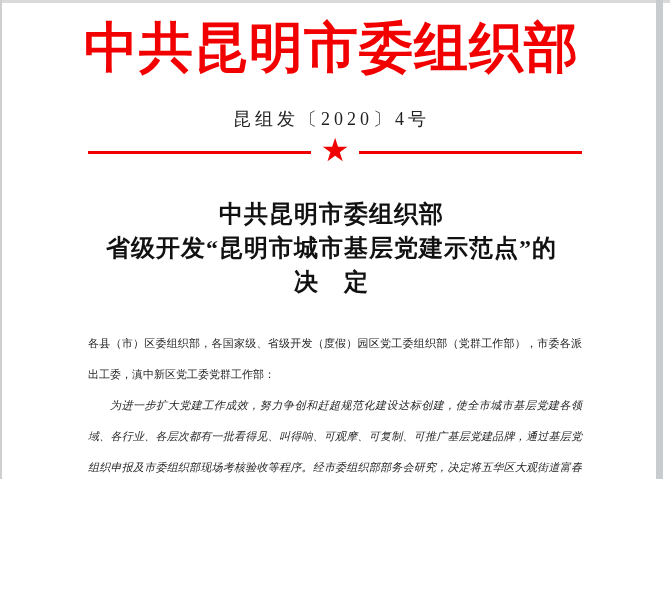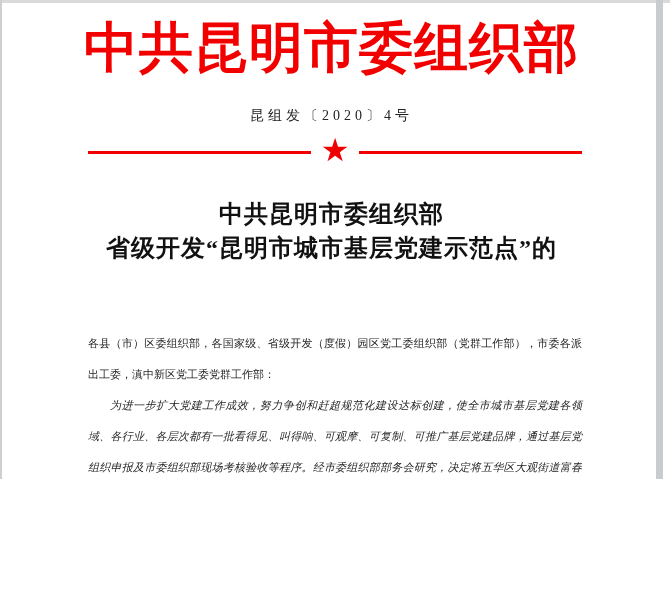--- a/index.html
+++ b/index.html
@@ -39,21 +39,21 @@
     font-size: 54px;
     font-weight: bold;
     letter-spacing: 1px;
     line-height: 72px;
     white-space: nowrap;
   }
   .doc-number {
     position: absolute;
     top: 107px; left: 0; width: 663px;
     text-align: center;
-    font-size: 14px;
+    font-size: 18px;
     letter-spacing: 4px;
     color: #222222;
   }
   .rule-row {
     position: absolute;
     top: 138px; left: 88px; width: 494px; height: 28px;
     display: flex;
     align-items: center;
   }
   .rule-line {
@@ -105,20 +105,21 @@
 
   <div class="rule-row">
     <div class="rule-line"></div>
     <div class="rule-star">★</div>
     <div class="rule-line"></div>
   </div>
 
   <div class="doc-title">
     <div>中共昆明市委组织部</div>
     <div>省级开发“昆明市城市基层党建示范点”的</div>
+    <div>决　定</div>
   </div>
 
   <div class="body-text">
     <p>各县（市）区委组织部，各国家级、省级开发（度假）园区党工委组织部（党群工作部），市委各派出工委，滇中新区党工委党群工作部：</p>
     <p class="indent">为进一步扩大党建工作成效，努力争创和赶超规范化建设达标创建，使全市城市基层党建各领域、各行业、各层次都有一批看得见、叫得响、可观摩、可复制、可推广基层党建品牌，通过基层党组织申报及市委组织部现场考核验收等程序。经市委组织部部务会研究，决定将五华区大观街道富春社区等单位命名为“昆明市城市基层党建示范点”。</p>
   </div>
 
 </div>
 
 </body></html>

